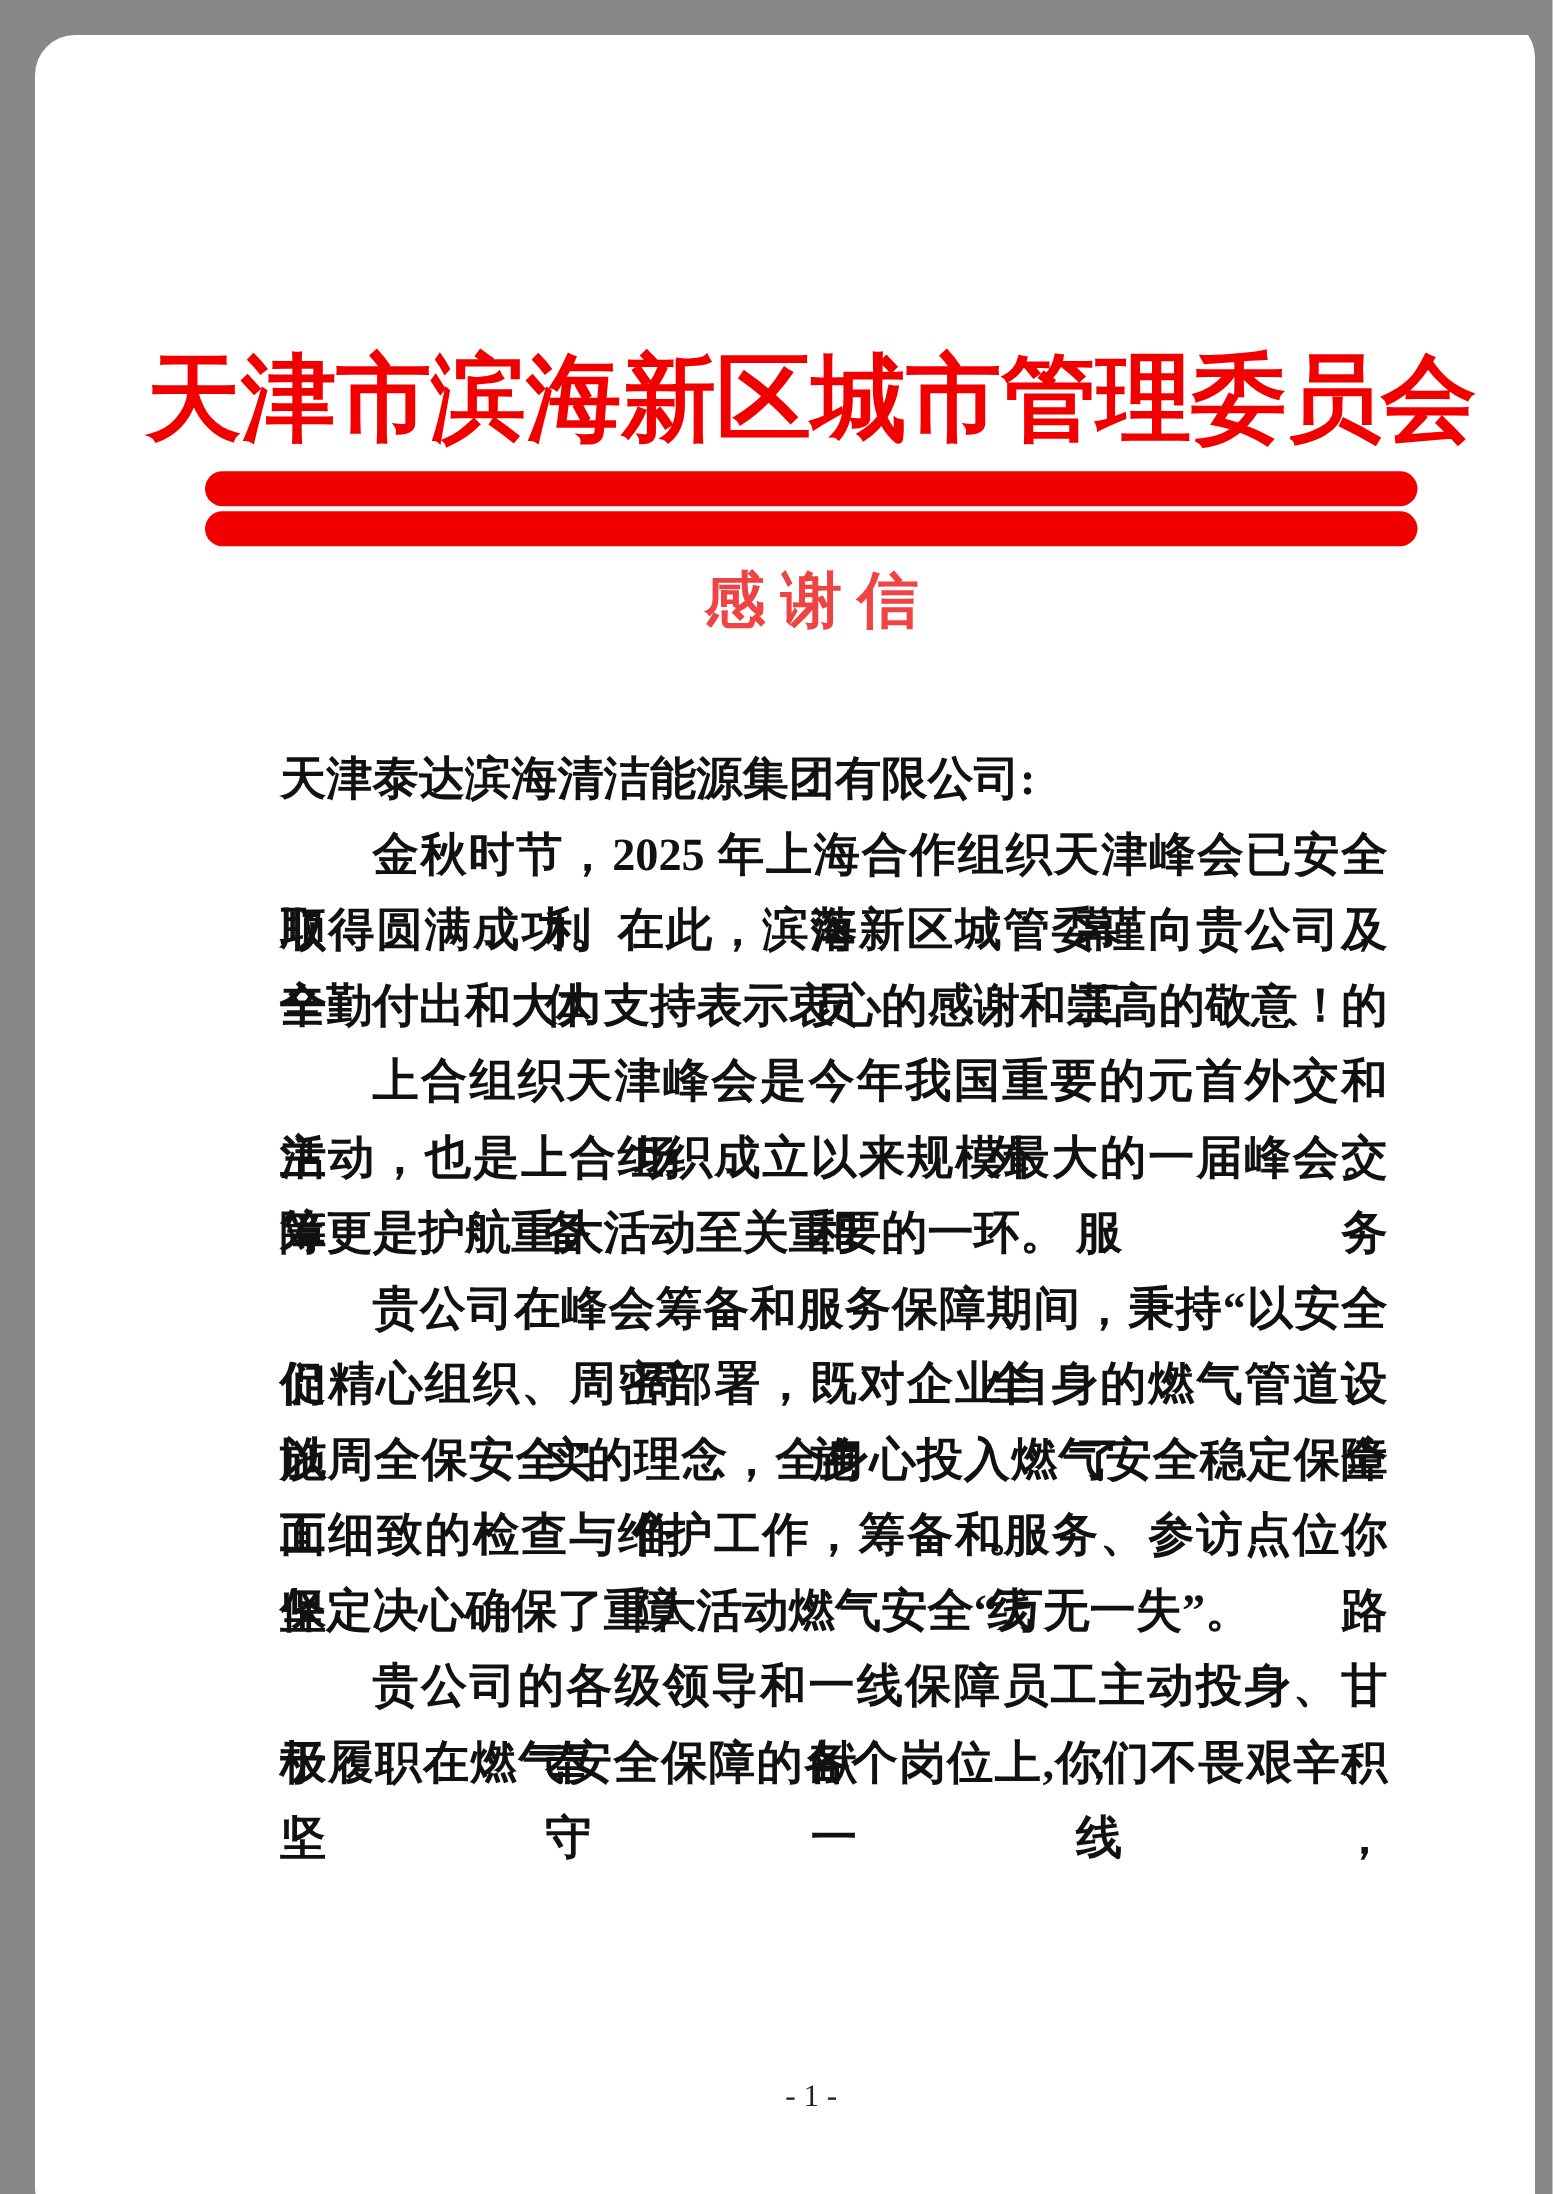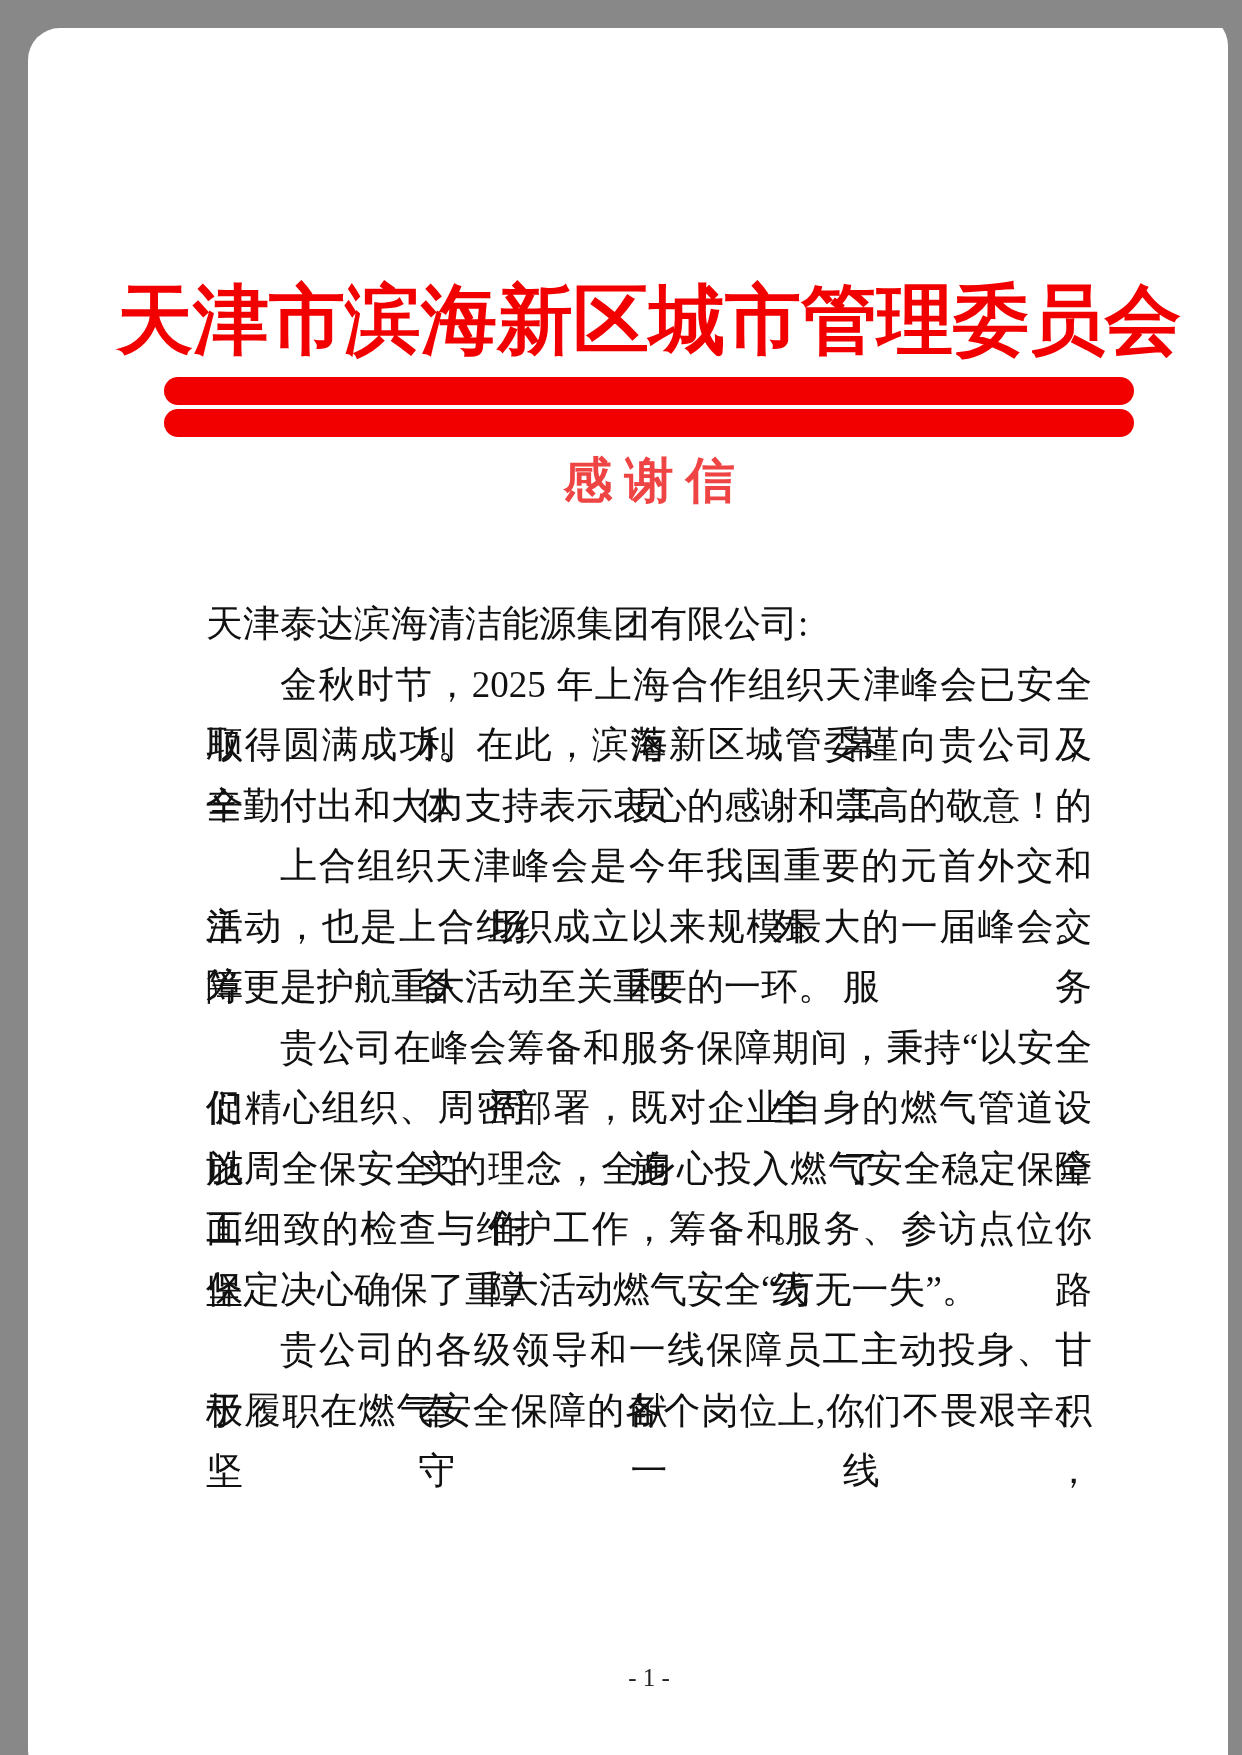--- a/index.html
+++ b/index.html
@@ -49,23 +49,24 @@
     width: 100%;
     text-align: center;
     font-size: 49px;
     line-height: 58px;
     font-weight: bold;
     color: #ef4444;
   }
   .letter-body {
     position: absolute;
     top: 538px;
-    left: 150px;
+    left: 168px;
     width: 942px;
     font-size: 37px;
+    font-weight: bold;
   }
   .letter-body .line {
     height: 60.5px;
     line-height: 60.5px;
     white-space: nowrap;
   }
   .letter-body .line.just {
     white-space: normal;
     text-align: justify;
     text-align-last: justify;

